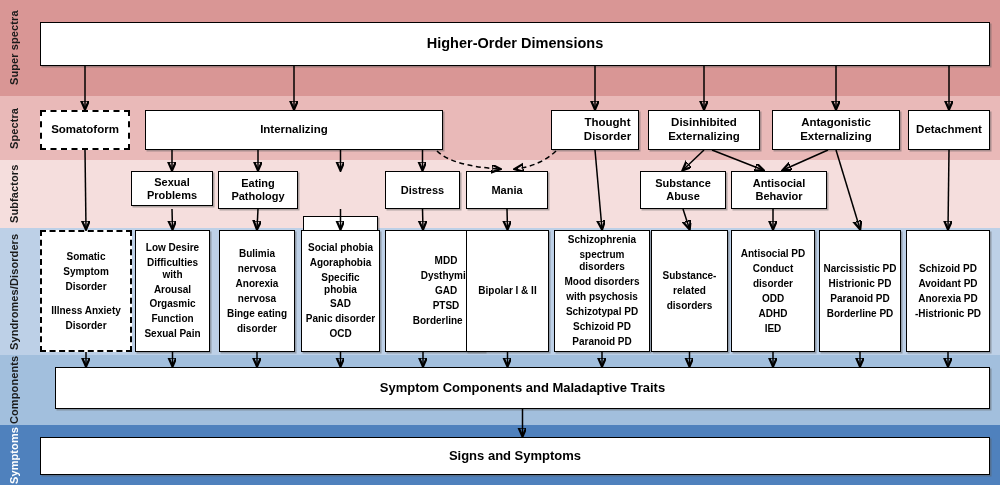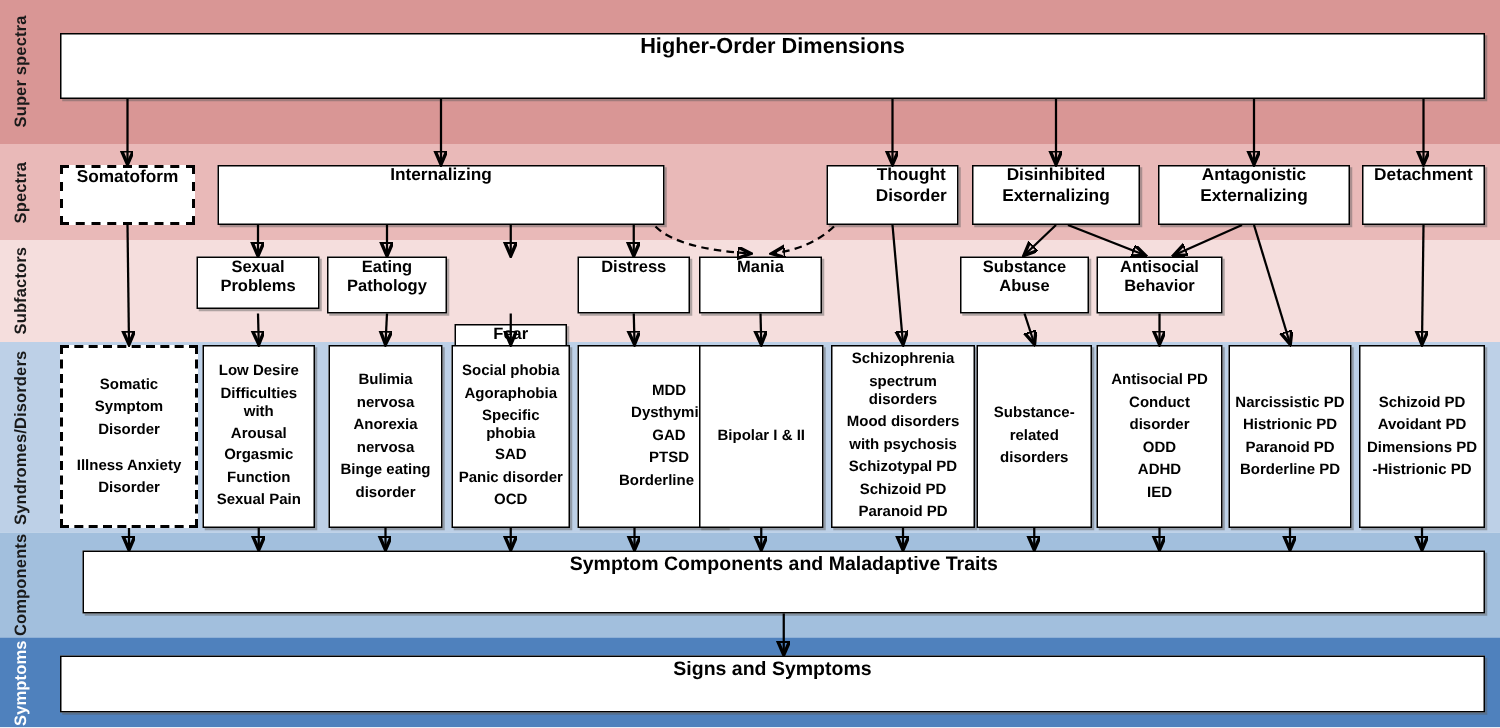--- a/index.html
+++ b/index.html
@@ -13,21 +13,21 @@
     display:flex;align-items:center;justify-content:center;
     font-size:11px;font-weight:bold;color:#1a1a1a;
     writing-mode:vertical-rl;transform:rotate(180deg);
     letter-spacing:.1px;white-space:nowrap;
   }
 
   
   .box{
     position:absolute;background:#fff;border:1.6px solid #000;
     box-sizing:border-box;display:flex;flex-direction:column;
-    align-items:center;
+    align-items:center;justify-content:center;
     text-align:center;color:#000;font-weight:bold;
     box-shadow:1.5px 1.5px 0 rgba(90,90,90,.45);
   }
   .box.dashed{border:2px dashed #000;box-shadow:none;}
   .box .ln{display:block;line-height:1.18;}
 
   .t-title{font-size:14.5px;}
   .t-spec{font-size:11.5px;}
   .t-sub{font-size:11px;}
   .t-list{font-size:10px;}
@@ -107,21 +107,21 @@
       <div class="box t-sub" style="left: 385px; top: 171px; width: 75px; height: 38px;">
         <span class="ln">Distress</span>
       </div>
       <div class="box t-sub" style="left: 466px; top: 171px; width: 82px; height: 38px;">
         <span class="ln">Mania</span>
       </div>
       <div class="box t-sub" style="left: 640px; top: 171px; width: 86px; height: 38px;">
         <span class="ln">Substance</span>
         <span class="ln">Abuse</span>
       </div>
-      <div class="box t-sub" style="left: 731px; top: 171px; width: 84px; height: 38px;">
+      <div class="box t-sub" style="left: 731px; top: 171px; width: 96px; height: 38px;">
         <span class="ln">Antisocial</span>
         <span class="ln">Behavior</span>
       </div>
       <div class="box t-list listbox dashed" style="left: 40px; top: 230px; width: 92px; height: 122px;">
         <span class="ln">Somatic</span>
         <span class="ln">Symptom</span>
         <span class="ln">Disorder</span>
         <span class="ln" style="height: 6px;"></span>
         <span class="ln">Illness Anxiety</span>
         <span class="ln">Disorder</span>
@@ -184,21 +184,21 @@
       </div>
       <div class="box t-list listbox" style="left: 819px; top: 230px; width: 82px; height: 122px;">
         <span class="ln">Narcissistic PD</span>
         <span class="ln">Histrionic PD</span>
         <span class="ln">Paranoid PD</span>
         <span class="ln">Borderline PD</span>
       </div>
       <div class="box t-list listbox" style="left: 906px; top: 230px; width: 84px; height: 122px;">
         <span class="ln">Schizoid PD</span>
         <span class="ln">Avoidant PD</span>
-        <span class="ln">Dimensions PD</span>
+        <span class="ln">Anorexia PD</span>
         <span class="ln">-Histrionic PD</span>
       </div>
       <div class="box t-foot" style="left: 55px; top: 367px; width: 935px; height: 42px;">
         <span class="ln">Symptom Components and Maladaptive Traits</span>
       </div>
       <div class="box t-foot" style="left: 40px; top: 437px; width: 950px; height: 38px;">
         <span class="ln">Signs and Symptoms</span>
       </div>
     </div>
 

